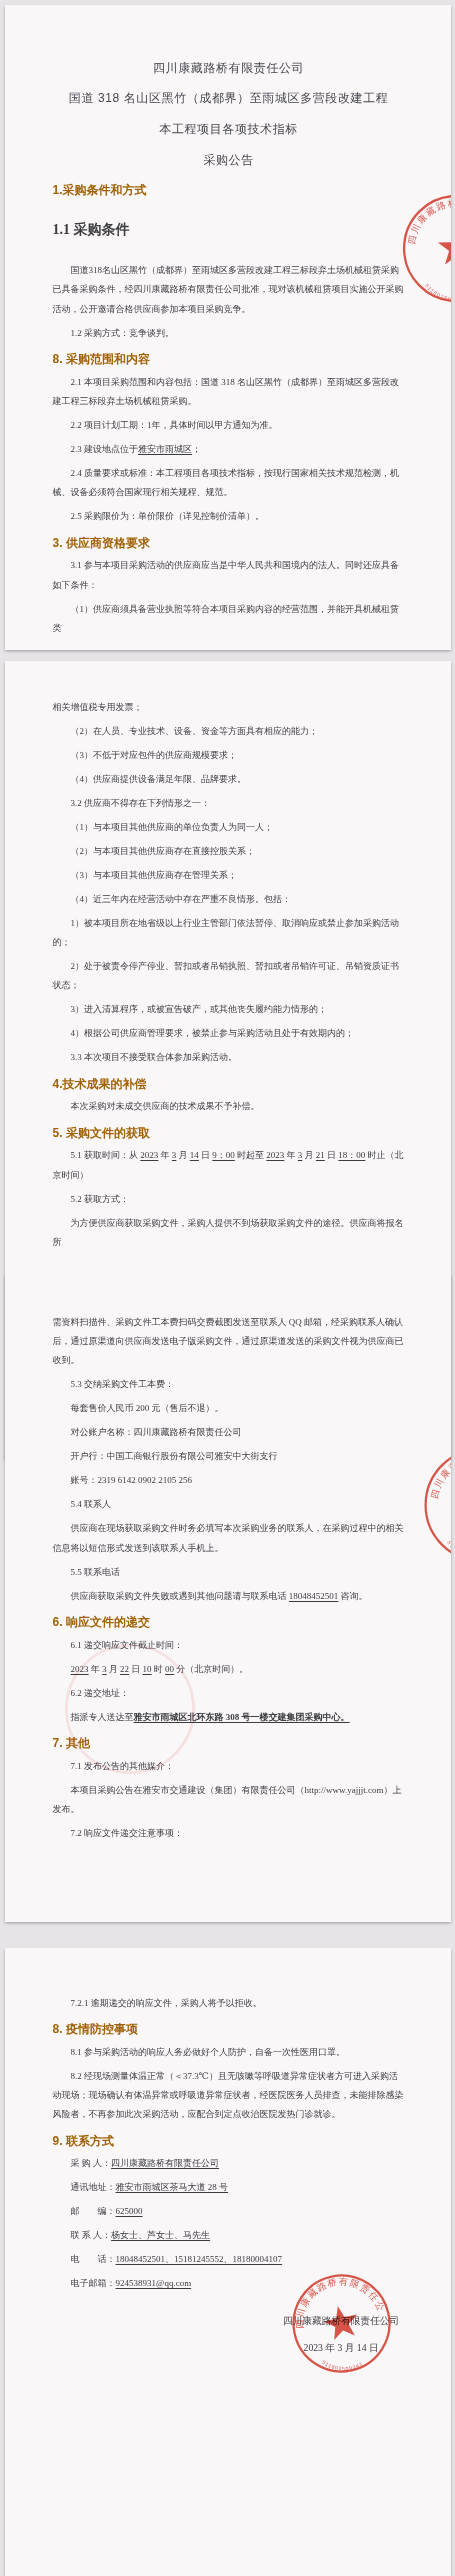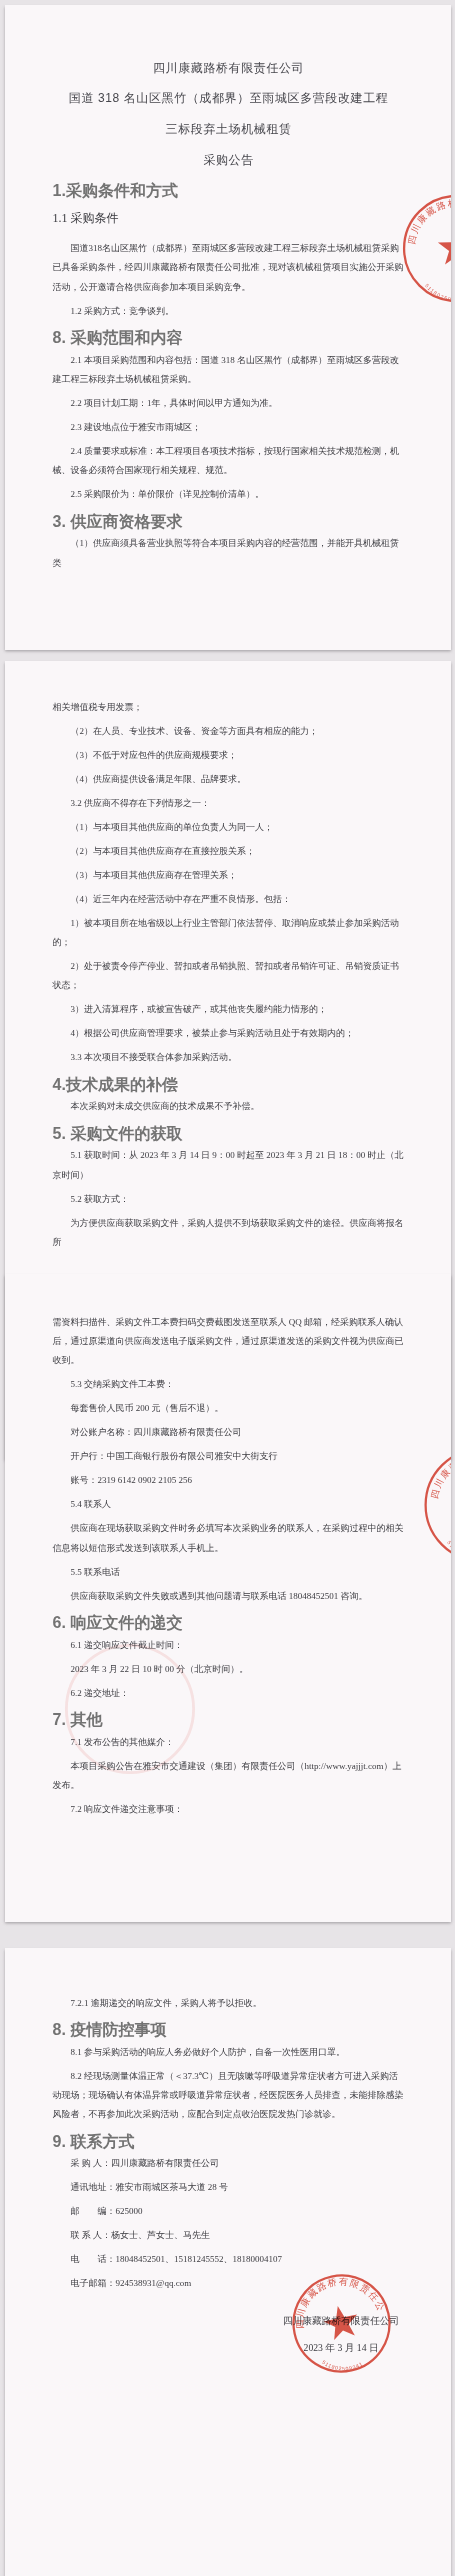--- a/index.html
+++ b/index.html
@@ -12,53 +12,54 @@
   #p3{top:1274px;height:648px}
   #p4{top:1948px;height:758px}
   .content{padding:0 46px 0 48px;}
   #p1 .content{padding-top:55px}
   #p2 .content{padding-top:32px}
   #p3 .content{padding-top:34px}
   #p4 .content{padding-top:41px}
   .blk{font-size:9px;line-height:19.4px;}
   .title{font-family:"Liberation Sans","DejaVu Sans",sans-serif;text-align:center;
          font-size:12px;line-height:17px;margin-bottom:13.7px;letter-spacing:0.6px;color:#46464c;}
-  .h1{font-family:"Liberation Sans","DejaVu Sans",sans-serif;font-weight:bold;font-size:16px;
-      line-height:17px;margin:8px 0 4.6px;color:#737373;}
-  .h2{font-size:12px;margin:10px 0;}
+  .h1{font-family:"Liberation Sans","DejaVu Sans",sans-serif;font-weight:bold;font-size:12px;
+      line-height:17px;margin:8px 0 4.6px;color:#a16207;}
+  .h2{font-size:14px;margin:21px 0;font-weight:bold;}
   .para{margin:4.6px 0;text-indent:2em;}
   .cont{margin:4.6px 0;text-indent:0;}
-  .u{text-underline-offset:2.3px;}
+  .u{text-decoration:underline;text-underline-offset:2.3px;}
   .b{font-weight:bold;}
   .seal{position:absolute;mix-blend-mode:multiply;opacity:.92;}
   .sig{position:absolute;left:251px;width:171px;text-align:center;font-size:9.7px;color:#3b3b40;}
   .faint{opacity:.12;}
 </style>
 </head>
 <body>
 
 <div id="canvas">
 
   <section class="page" id="p1">
     <div class="content">
         <div class="blk title">四川康藏路桥有限责任公司</div>
         <div class="blk title">国道 318 名山区黑竹（成都界）至雨城区多营段改建工程</div>
-        <div class="blk title">三标段弃土场机械租赁</div>
+        <div class="blk title">本工程项目各项技术指标</div>
         <div class="blk title">采购公告</div>
         <div class="blk h1">1.采购条件和方式</div>
         <div class="blk h2">1.1 采购条件</div>
         <div class="blk para">国道318名山区黑竹（成都界）至雨城区多营段改建工程三标段弃土场机械租赁采购已具备采购条件，经四川康藏路桥有限责任公司批准，现对该机械租赁项目实施公开采购活动，公开邀请合格供应商参加本项目采购竞争。</div>
         <div class="blk para">1.2 采购方式：竞争谈判。</div>
         <div class="blk h1">8. 采购范围和内容</div>
         <div class="blk para">2.1 本项目采购范围和内容包括：国道 318 名山区黑竹（成都界）至雨城区多营段改建工程三标段弃土场机械租赁采购。</div>
         <div class="blk para">2.2 项目计划工期：1年，具体时间以甲方通知为准。</div>
         <div class="blk para"><span>2.3 建设地点位于</span><span class="u">雅安市雨城区</span><span>；</span></div>
         <div class="blk para">2.4 质量要求或标准：本工程项目各项技术指标，按现行国家相关技术规范检测，机械、设备必须符合国家现行相关规程、规范。</div>
         <div class="blk para">2.5 采购限价为：单价限价（详见控制价清单）。</div>
         <div class="blk h1">3.  供应商资格要求</div>
+        <div class="blk para">3.1 参与本项目采购活动的供应商应当是中华人民共和国境内的法人。同时还应具备如下条件：</div>
         <div class="blk para">（1）供应商须具备营业执照等符合本项目采购内容的经营范围，并能开具机械租赁类</div>
       </div>
 
     <svg class="seal" style="right:0;top:183px" width="55" height="121" viewBox="0 0 96 212">
       <g stroke="#d8493a" fill="none">
         <circle cx="106" cy="106" r="92" stroke-width="4"></circle>
       </g>
       <polygon points="0,-30 7.05,-9.7 28.53,-9.27 11.41,3.71 17.63,24.27 0,12 -17.63,24.27 -11.41,3.71 -28.53,-9.27 -7.05,-9.7" transform="translate(106,106) scale(1.15)" fill="#d8493a"></polygon>
       <defs>
           <path id="arc1" d="M 32,106 A 74,74 0 1 1 180,106"></path>
@@ -109,20 +110,21 @@
         <div class="blk para">开户行：中国工商银行股份有限公司雅安中大街支行</div>
         <div class="blk para">账号：2319 6142 0902 2105 256</div>
         <div class="blk para">5.4 联系人</div>
         <div class="blk para">供应商在现场获取采购文件时务必填写本次采购业务的联系人，在采购过程中的相关信息将以短信形式发送到该联系人手机上。</div>
         <div class="blk para">5.5 联系电话</div>
         <div class="blk para"><span>供应商获取采购文件失败或遇到其他问题请与联系电话 </span><span class="u">18048452501</span><span> 咨询。</span></div>
         <div class="blk h1">6. 响应文件的递交</div>
         <div class="blk para">6.1 递交响应文件截止时间：</div>
         <div class="blk para"><span class="u">2023</span><span> 年 </span><span class="u">3</span><span> 月 </span><span class="u">22</span><span> 日 </span><span class="u">10</span><span> 时 </span><span class="u">00</span><span> 分（北京时间）。</span></div>
         <div class="blk para">6.2 递交地址：</div>
+        <div class="blk para"><span>指派专人送达至</span><span class="u b">雅安市雨城区北环东路 308 号一楼交建集团采购中心。</span></div>
         <div class="blk h1">7. 其他</div>
         <div class="blk para">7.1 发布公告的其他媒介：</div>
         <div class="blk para">本项目采购公告在雅安市交通建设（集团）有限责任公司（http://www.yajjjt.com）上发布。</div>
         <div class="blk para">7.2 响应文件递交注意事项：</div>
       </div>
 
     <svg class="seal" style="right:0;top:170px" width="44" height="122" viewBox="0 0 78 214">
       <g stroke="#d8493a" fill="none">
         <circle cx="133" cy="107" r="100" stroke-width="4"></circle>
       </g>

